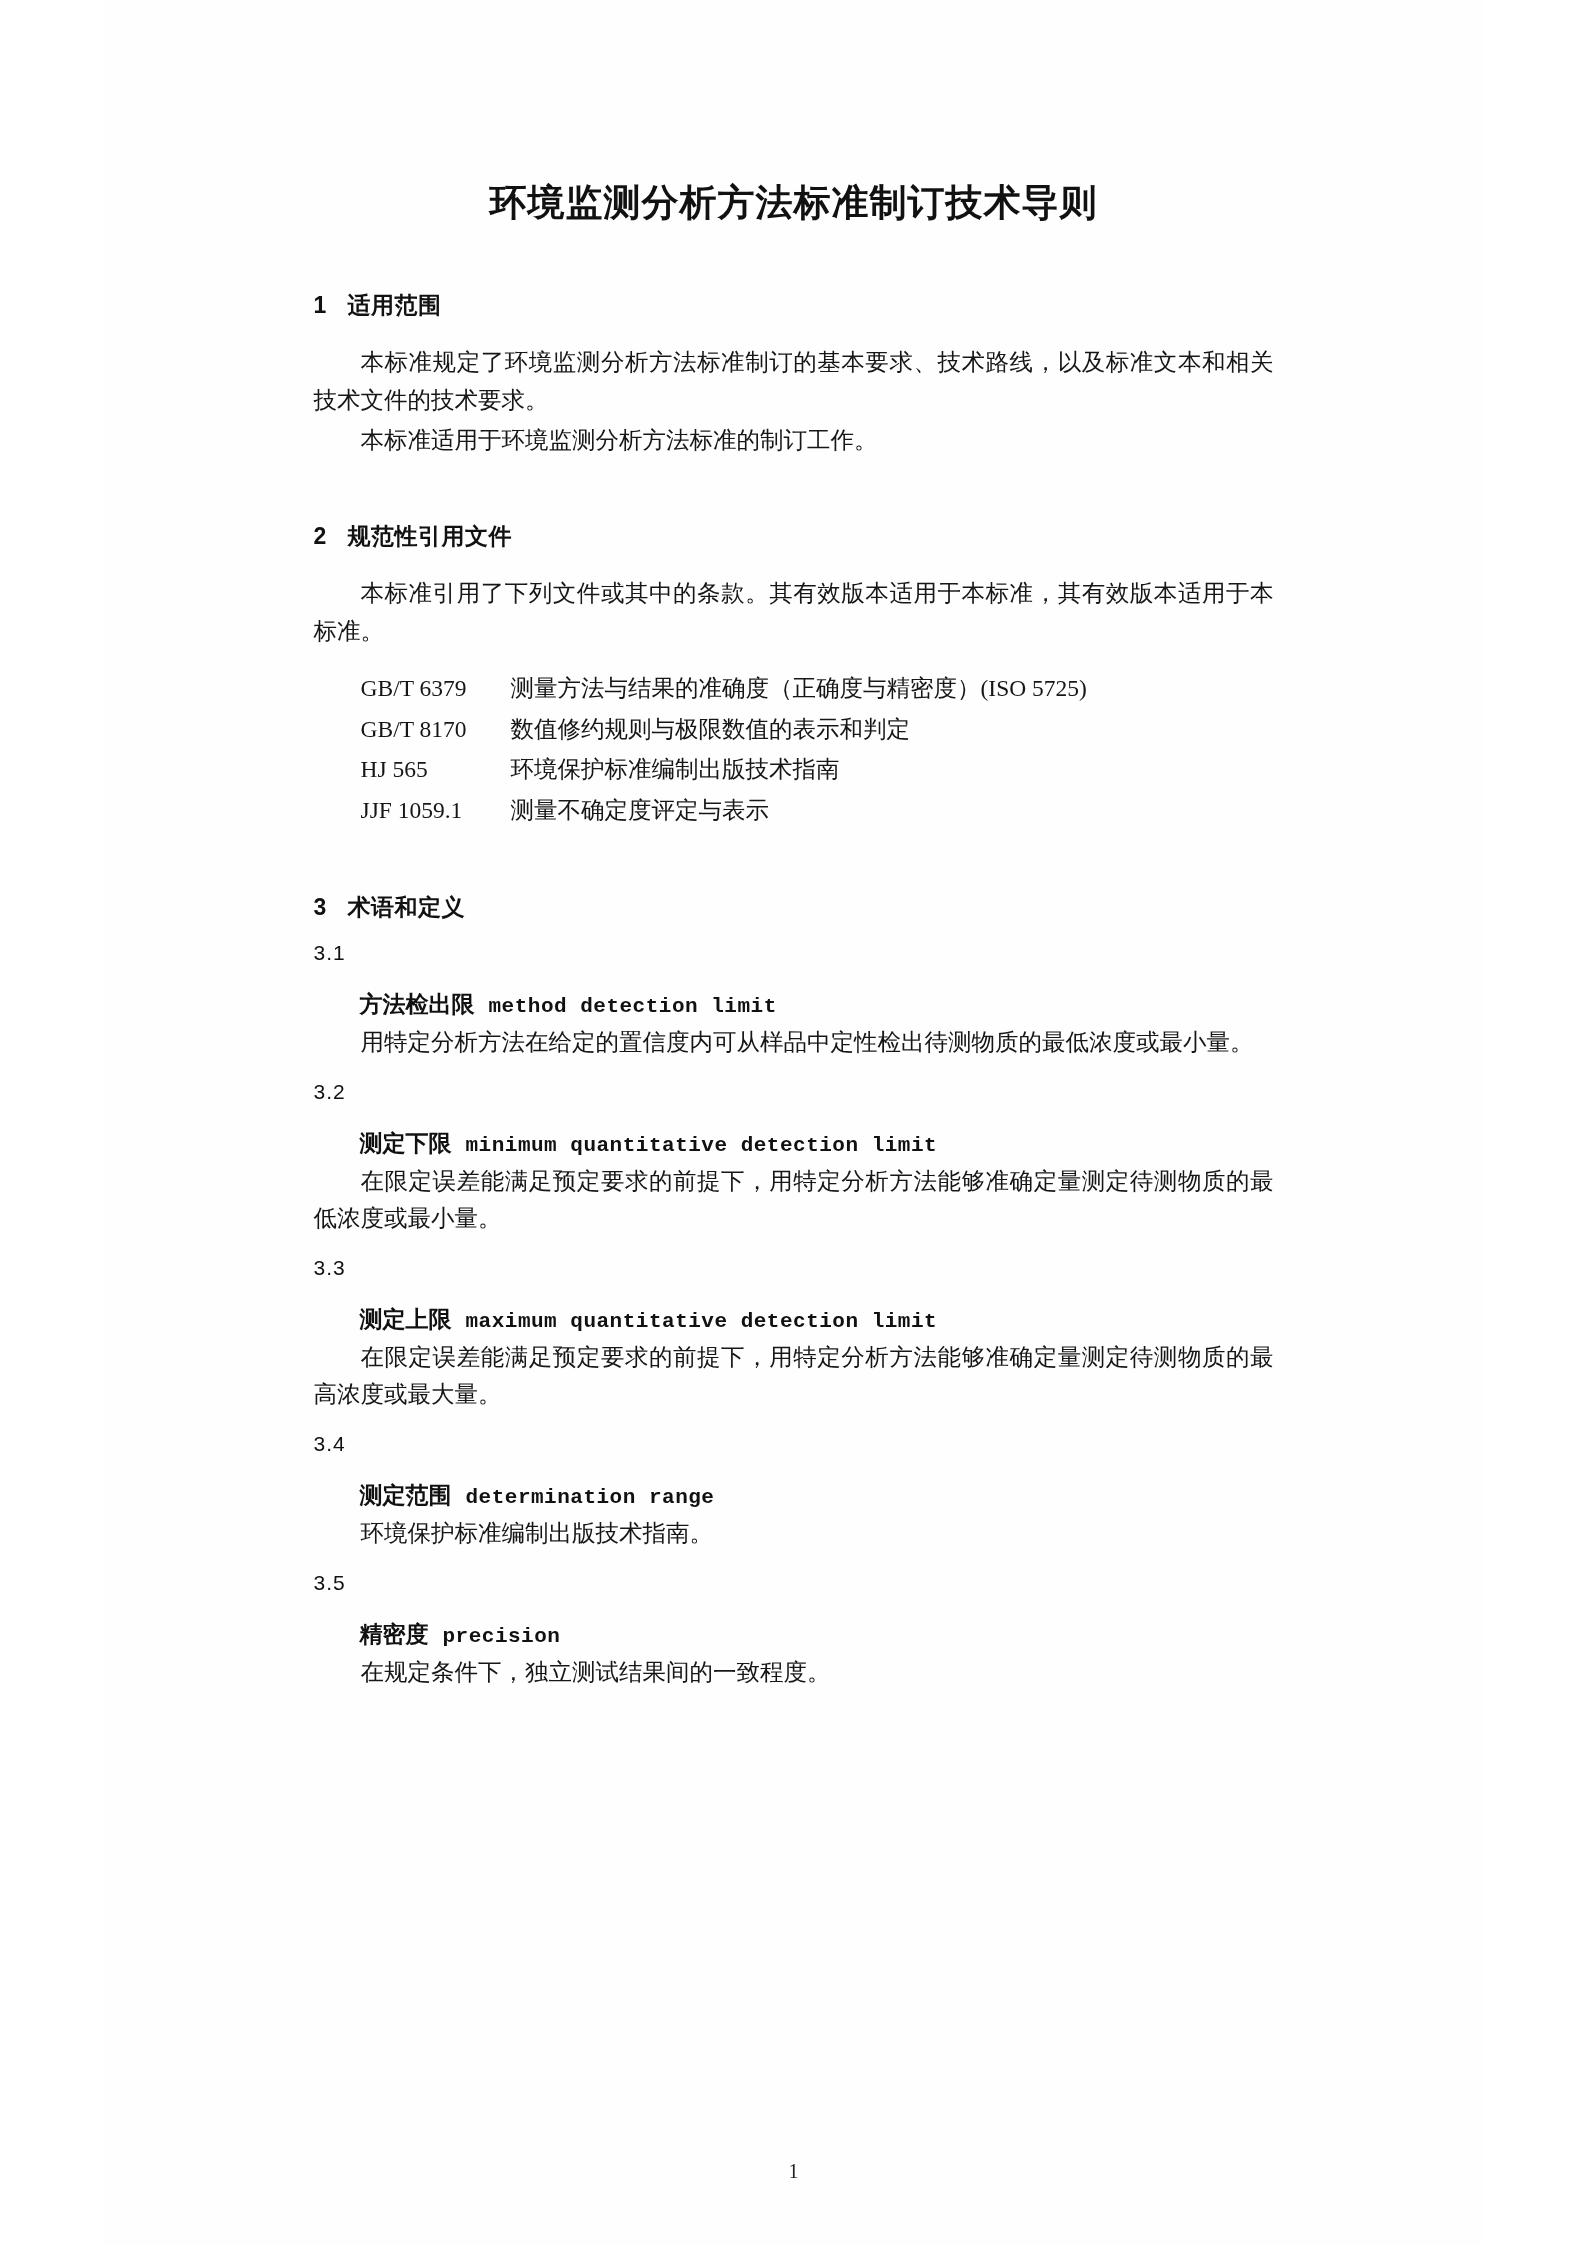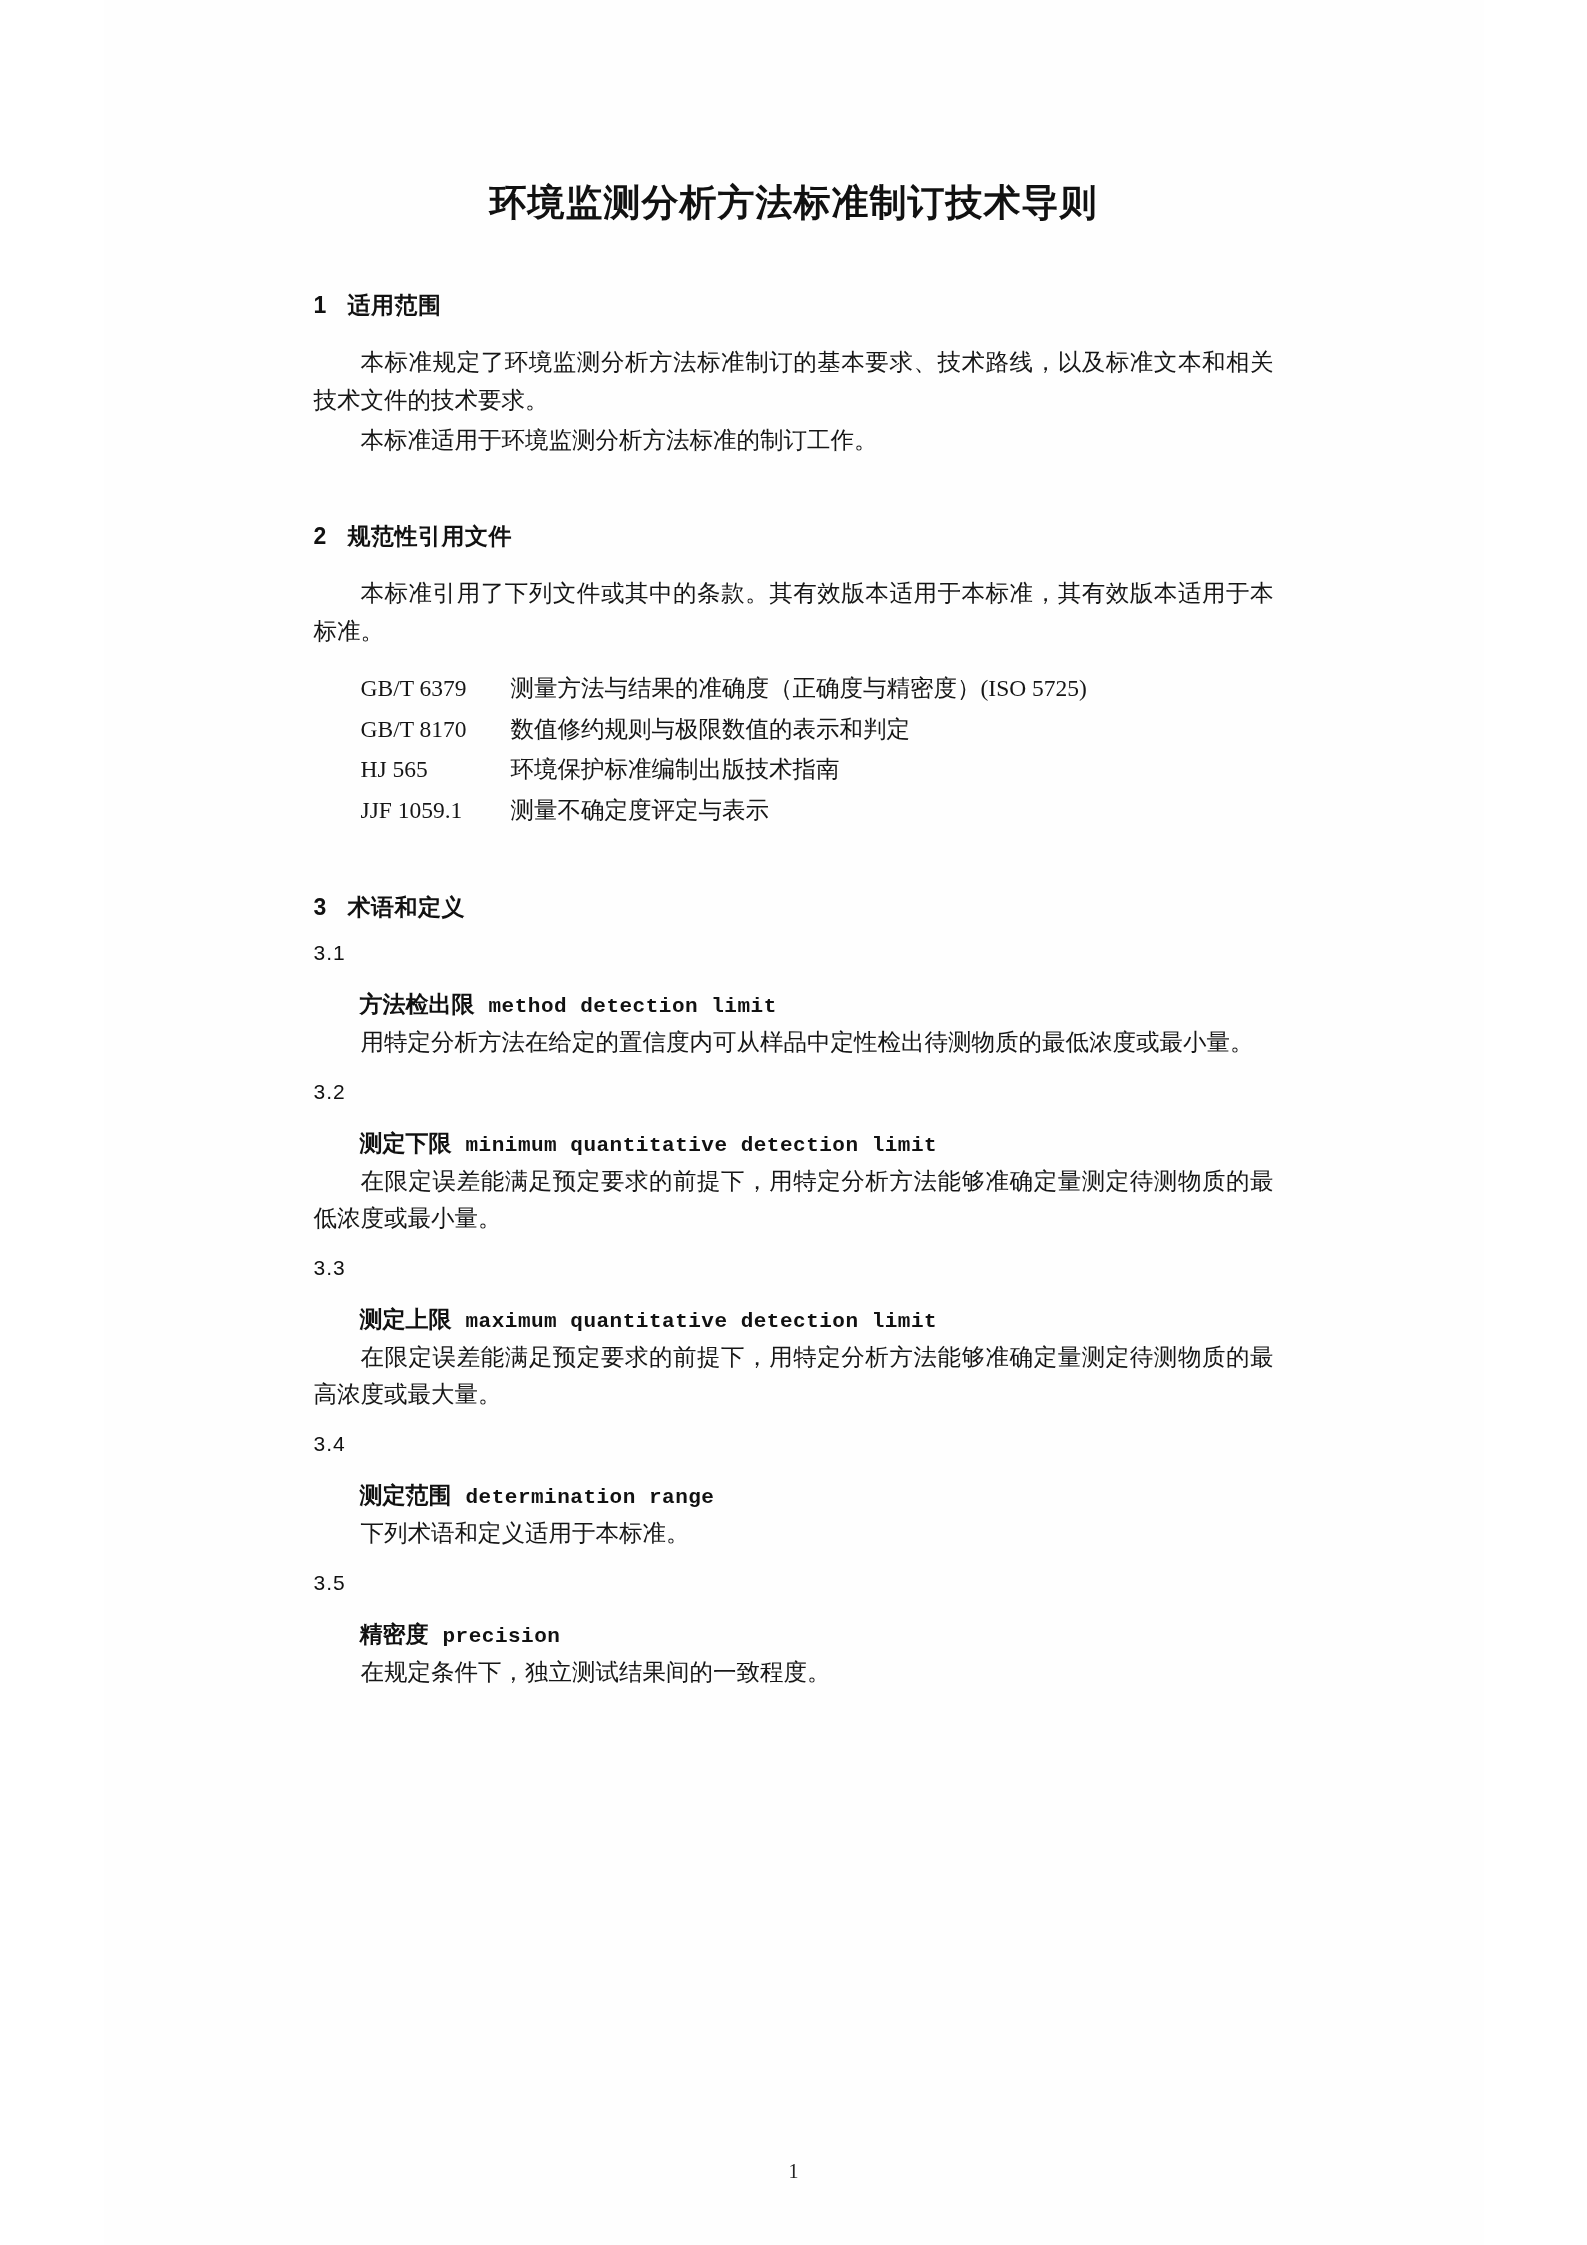--- a/index.html
+++ b/index.html
@@ -170,21 +170,21 @@
   <div class="term-num">3.3</div>
   <div class="term-name">
     <span>测定上限</span><span class="en">maximum quantitative detection limit</span>
   </div>
   <p class="term-def">在限定误差能满足预定要求的前提下，用特定分析方法能够准确定量测定待测物质的最高浓度或最大量。</p>
 
   <div class="term-num">3.4</div>
   <div class="term-name">
     <span>测定范围</span><span class="en">determination range</span>
   </div>
-  <p class="term-def">下列术语和定义适用于本标准。</p>
+  <p class="term-def">环境保护标准编制出版技术指南。</p>
 
   <div class="term-num">3.5</div>
   <div class="term-name">
     <span>精密度</span><span class="en">precision</span>
   </div>
   <p class="term-def">在规定条件下，独立测试结果间的一致程度。</p>
 
   <div class="page-number">1</div>
 
 </div>

